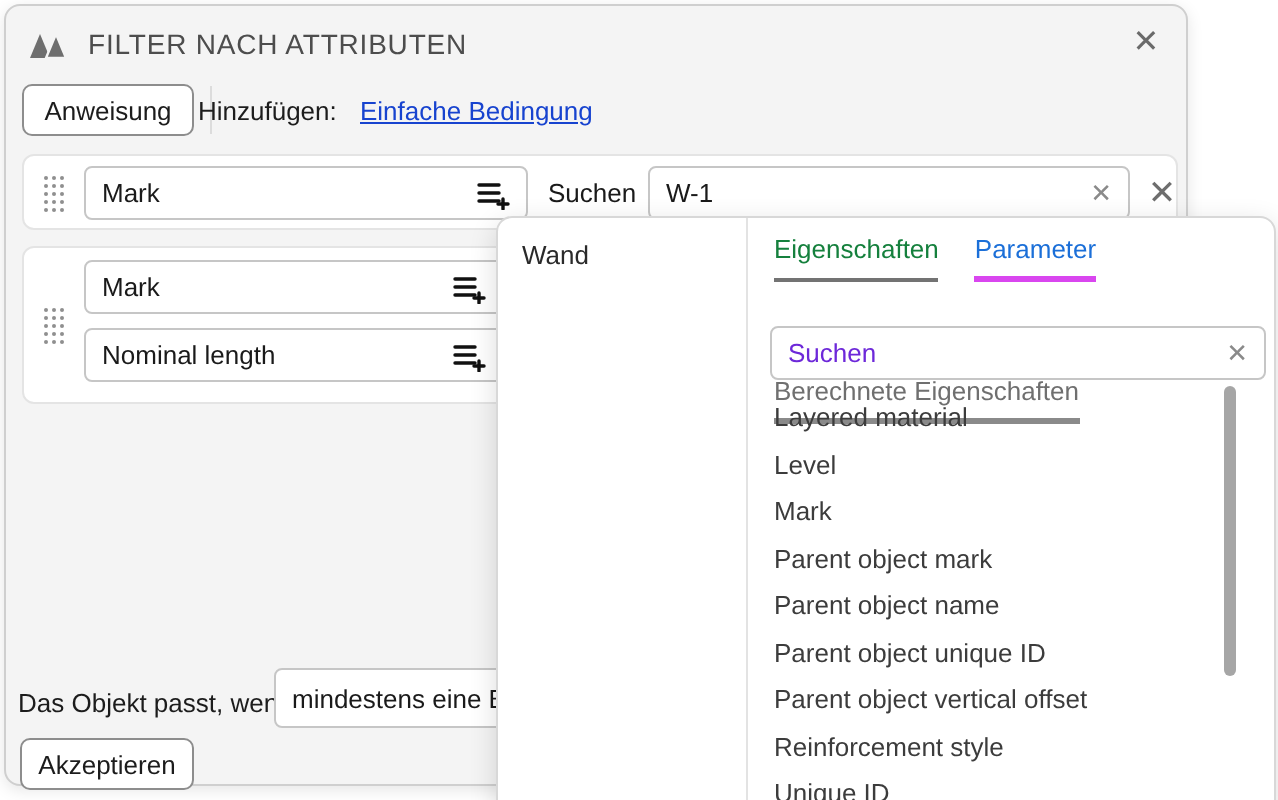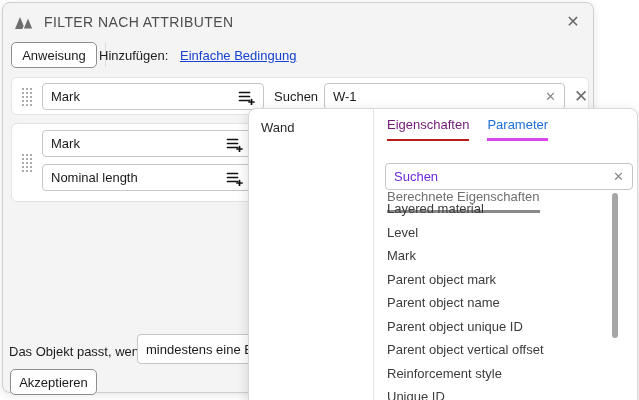--- a/index.html
+++ b/index.html
@@ -56,21 +56,21 @@
   .accept{left:7px;top:366px;width:87px;height:26px;}
 
   
   .popup{left:248px;top:108px;width:390px;height:300px;background:#fff;border:1px solid #d8d8d8;
     border-radius:8px;box-shadow:0 4px 14px rgba(0,0,0,.14);z-index:10;}
   .cat-panel{left:0;top:0;width:125px;height:100%;border-right:1px solid #e3e3e3;}
   .cat-item{padding:11px 12px;font-size:13px;color:#2a2a2a;cursor:pointer;}
   .rpanel{left:126px;top:0;width:263px;height:100%;}
   .tabrow1{left:12px;top:8px;display:flex;gap:18px;}
   .tab{font-size:13px;padding-bottom:6px;cursor:pointer;white-space:nowrap;}
-  .tab-idle{color:#701a75;border-bottom:2px solid #b91c1c;}
+  .tab-idle{color:#15803d;border-bottom:2px solid #737373;}
   .tab-active{color:#1b6fd8;border-bottom:3px solid #d946ef;}
   .tabrow2{left:12px;top:36px;margin-top:42px;}
   .tab-calc{color:#6f6f6f;border-bottom:3px solid #8a8a8a;}
   .search{left:10px;top:54px;width:248px;height:27px;}
   .search .txt{flex:1;color:#6d28d9;}
   .plist{left:0;top:88px;width:244px;}
   .pitem{height:23.5px;line-height:23.5px;padding-left:12px;font-size:13px;color:#3c3c3c;
     white-space:nowrap;cursor:pointer;}
   .sb-thumb{left:363px;top:84px;width:6px;height:145px;background:#a6a6a6;border-radius:3px;cursor:pointer;}
 

